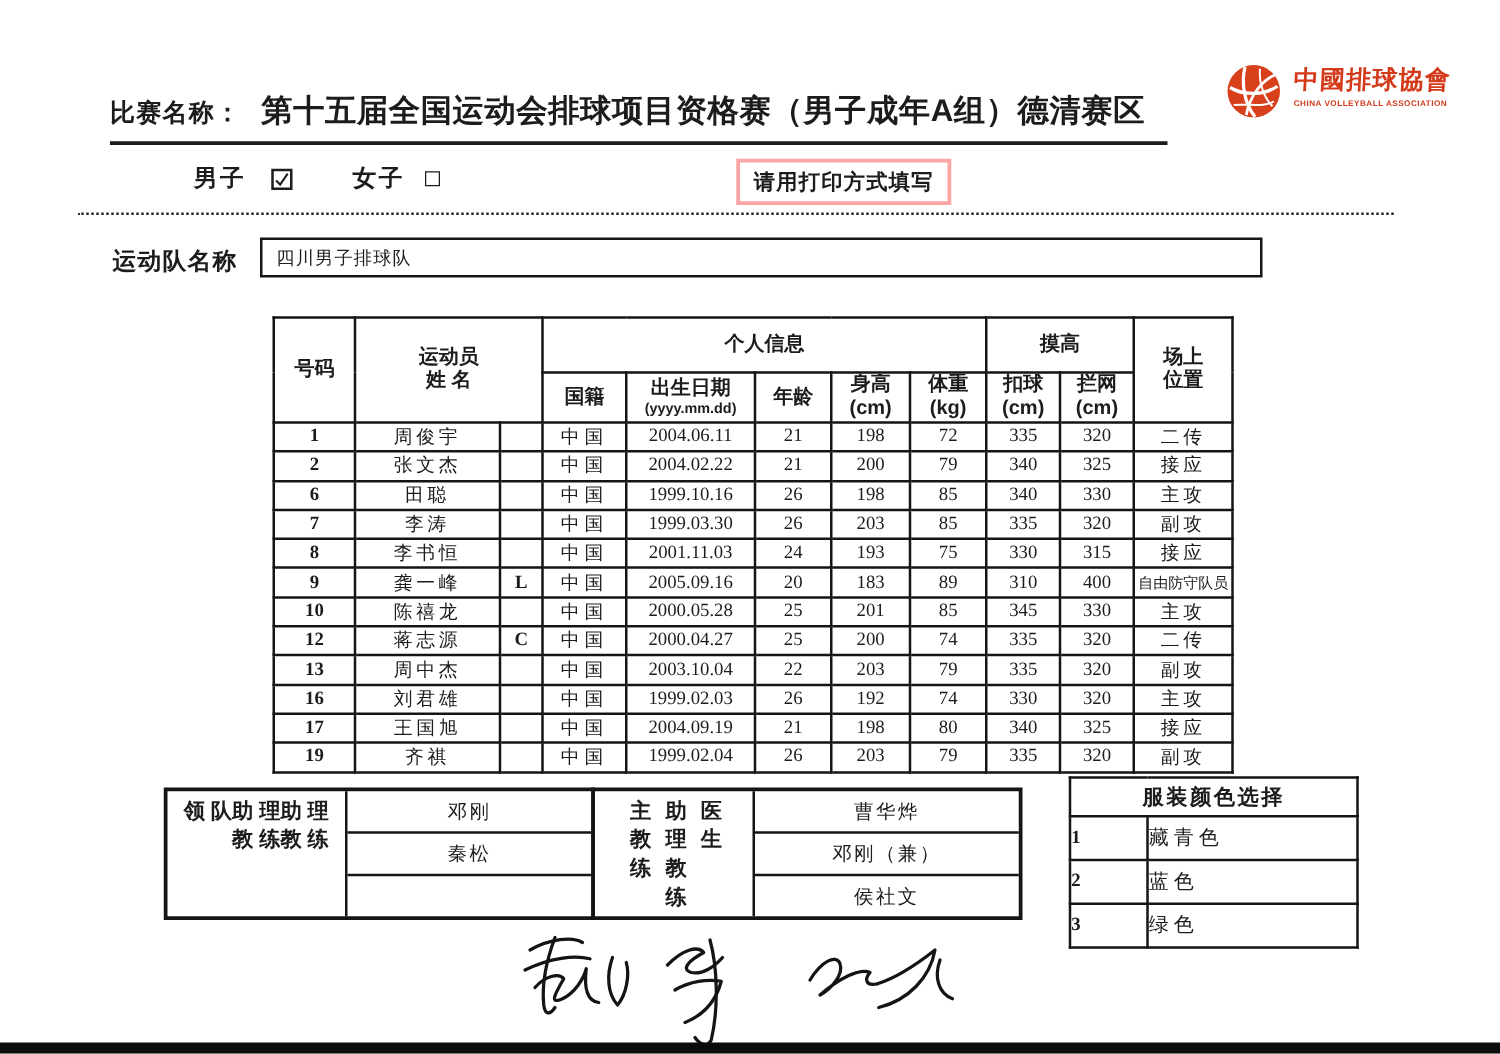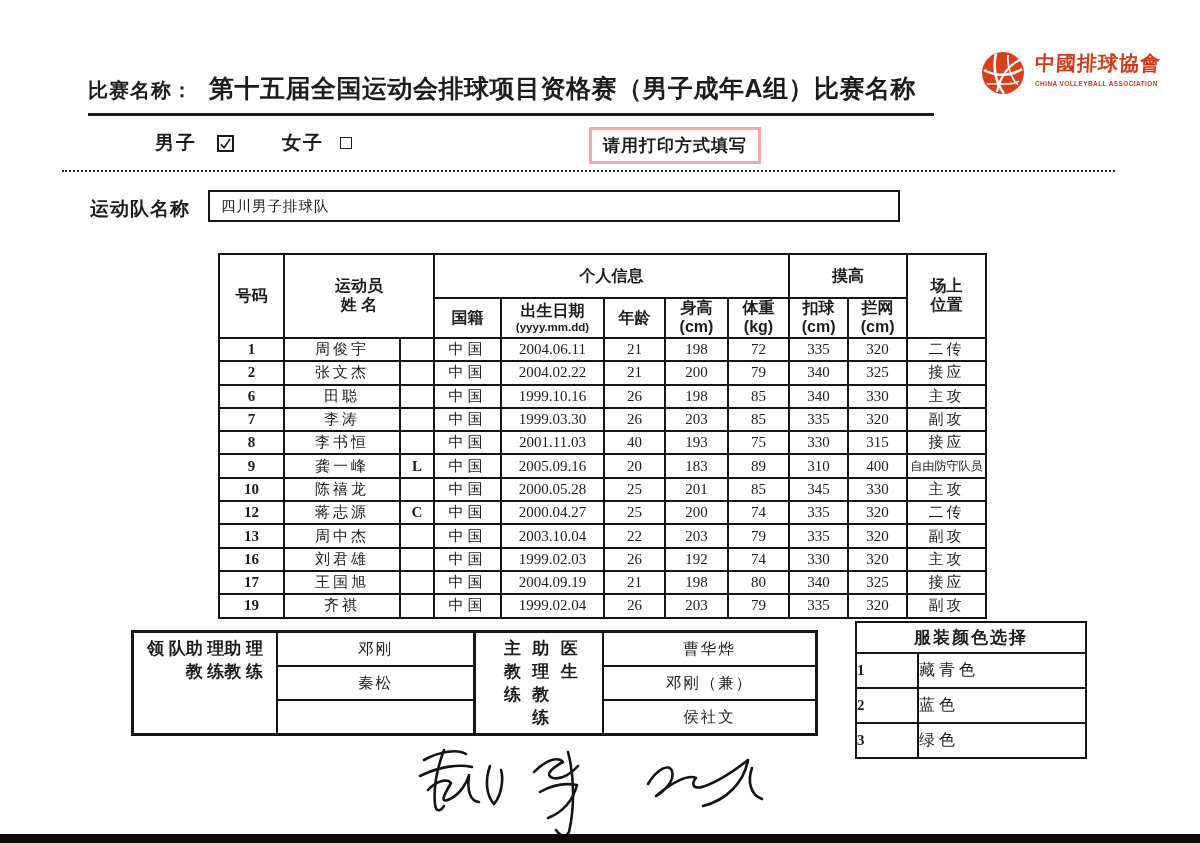--- a/index.html
+++ b/index.html
@@ -26,21 +26,21 @@
   .cbox{ width:17px; height:17px; border:2px solid #1c1c1c; margin-left:20px; position:relative; display:flex; align-items:center; justify-content:center; }
   .cbox svg{ width:13px; height:13px; }
   .cbox.small{ width:12px; height:12px; border-width:1.5px; margin-left:16px; }
   .gender-gap{ width:48px; }
   .print-note{ position:absolute; left:589px; top:127px; border:3px solid #fca5a5;
     font-weight:bold; font-size:17px; letter-spacing:1px; padding:4px 11px; white-space:nowrap; }
   
   .dotted{ position:absolute; left:62px; top:170px; width:1053px; height:0; border-top:2px dotted #2a2a2a; }
   
   .team-label{ position:absolute; left:90px; top:196px; font-size:19px; font-weight:bold; letter-spacing:1px; }
-  .team-box{ position:absolute; left:208px; top:190px; width:692px; height:32px;
+  .team-box{ position:absolute; left:208px; top:190px; width:802px; height:32px;
     border:2px solid #151515; display:flex; align-items:center; padding-left:11px;
     font-family:"Liberation Serif", serif; font-size:14.5px; letter-spacing:1px; }
   
   table.roster{ position:absolute; left:218px; top:253px; width:767px;
     border-collapse:collapse; table-layout:fixed; }
   table.roster th, table.roster td{ border:2px solid #151515; padding:0; text-align:center; white-space:nowrap; overflow:hidden; }
   table.roster th{ font-size:16px; font-weight:bold; line-height:1.18; }
   tr.h1 th{ height:44px; }
   tr.h2 th{ height:40px; }
   .sub{ font-size:11.5px; font-weight:bold; }
@@ -93,21 +93,21 @@
       <path d="M28 5 C27 14 30 27 38 35" stroke="#fff" stroke-width="1.6" fill="none"></path>
     </svg>
     <div class="logo-text">
       <div class="logo-zh">中國排球協會</div>
       <div class="logo-en">CHINA VOLLEYBALL ASSOCIATION</div>
     </div>
   </div>
 
   <div class="title-row">
     <span class="title-label">比赛名称：</span>
-    <span class="title-main">第十五届全国运动会排球项目资格赛（男子成年A组）比赛名称</span>
+    <span class="title-main">第十五届全国运动会排球项目资格赛（男子成年A组）德清赛区</span>
   </div>
 
   <div class="gender-row">
     <span class="gender-label">男子</span>
     <span class="cbox">
       <svg viewBox="0 0 14 14">
         <path d="M2 8 L5.5 11.5 L12 2" stroke="#1c1c1c" stroke-width="1.8" fill="none"></path>
       </svg>
     </span>
     <span class="gender-gap"></span>
@@ -228,21 +228,21 @@
           <td class="c8">335</td>
           <td class="c9">320</td>
           <td class="c10">副攻</td>
         </tr>
         <tr>
           <td class="c0">8</td>
           <td class="c1">李书恒</td>
           <td class="c2"></td>
           <td class="c3">中国</td>
           <td class="c4">2001.11.03</td>
-          <td class="c5">40</td>
+          <td class="c5">24</td>
           <td class="c6">193</td>
           <td class="c7">75</td>
           <td class="c8">330</td>
           <td class="c9">315</td>
           <td class="c10">接应</td>
         </tr>
         <tr>
           <td class="c0">9</td>
           <td class="c1">龚一峰</td>
           <td class="c2">L</td>

